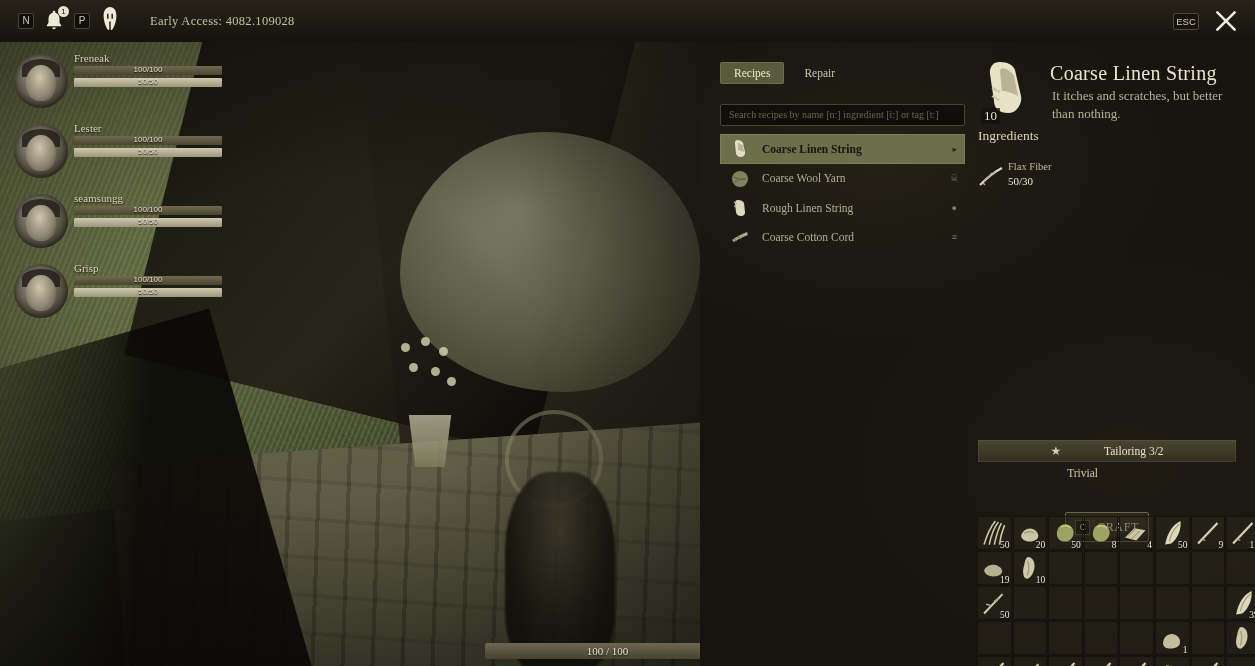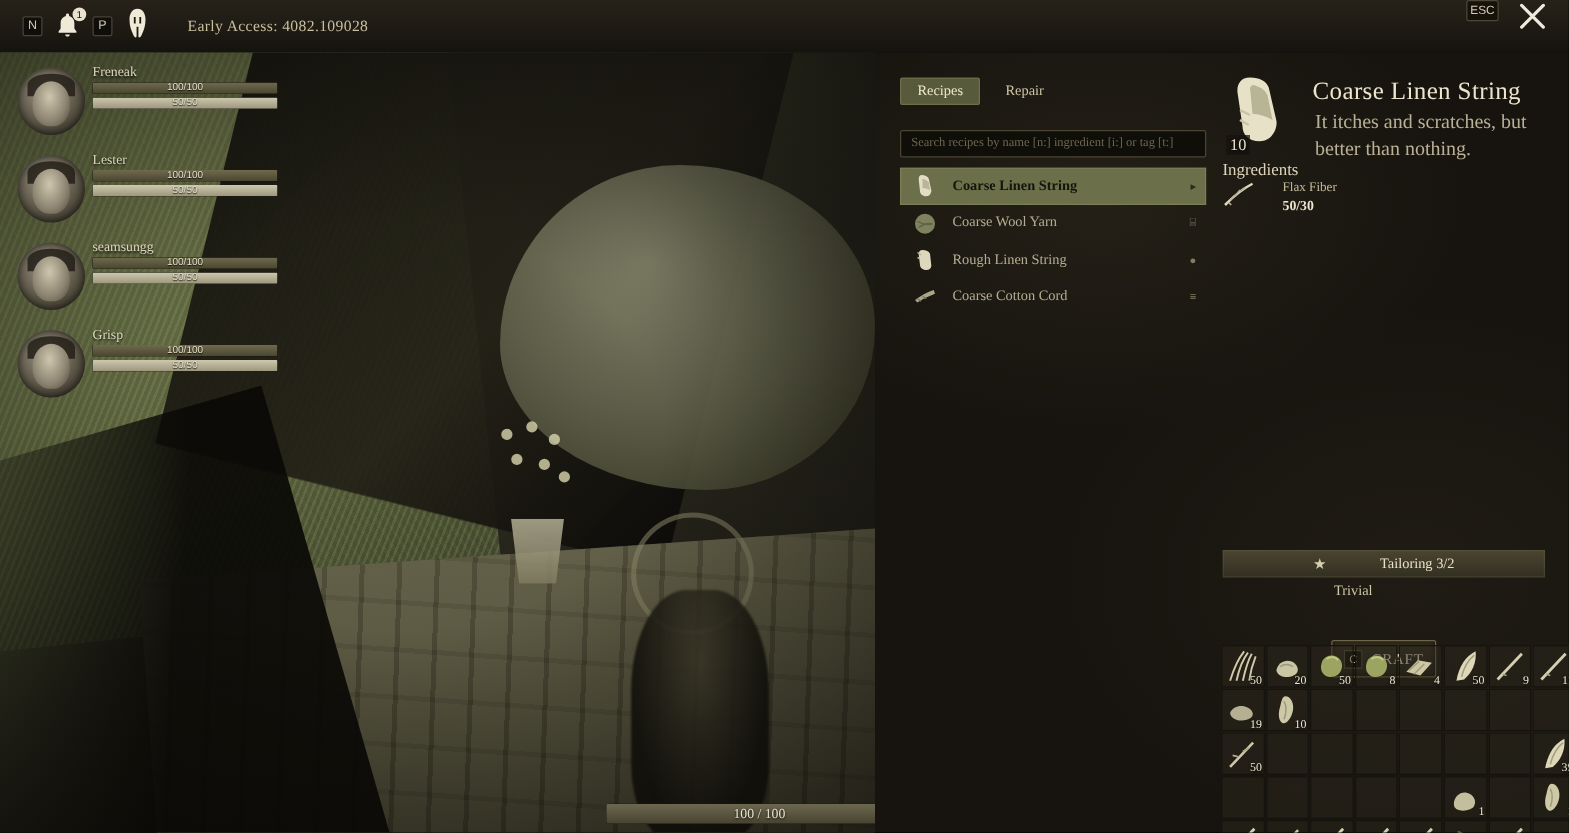--- a/index.html
+++ b/index.html
@@ -40,21 +40,21 @@
     font-size: 8px; font-family: "Liberation Sans", sans-serif;
     display: flex; align-items: center; justify-content: center;
     line-height: 1;
   }
   .ea-text {
     color: #c9bf9f; font-size: 12.5px; letter-spacing: .3px;
     margin-left: 20px;
   }
   .topbar-right {
     position: absolute; right: 16px; top: 0; height: 42px;
-    display: flex; align-items: flex-start; gap: 14px;
+    display: flex; align-items: center; gap: 14px;
   }
   .esc-cap {
     display: inline-flex; align-items: center; justify-content: center;
     width: 26px; height: 17px;
     background: #15120c; border: 1px solid #4e4735;
     color: #d6cdb2; font-size: 9.5px; font-family: "Liberation Sans", sans-serif;
     border-radius: 2px;
   }
   .close-x { width: 26px; height: 26px; color: #efeade; }
 
@@ -250,33 +250,33 @@
     background: rgba(20,18,12,.72);
     color: #ece5cd; font-size: 13px; line-height: 1.1;
     text-shadow: 0 1px 2px rgba(0,0,0,.95);
   }
   .detail-title {
     position: absolute; left: 350px; top: 20px;
     font-size: 20px; color: #ece5cd; letter-spacing: .3px;
   }
   .detail-desc {
     position: absolute; left: 352px; top: 45px; width: 195px;
-    font-size: 16px; color: #b9b096; line-height: 1.35;
+    font-size: 13px; color: #b9b096; line-height: 1.35;
   }
   .ing-head {
     position: absolute; left: 278px; top: 86px;
     font-size: 13.5px; color: #ddd5ba;
   }
   .ing-row {
-    position: absolute; left: 278px; top: 102px;
-    display: flex; align-items: flex-start; gap: 22px;
+    position: absolute; left: 278px; top: 118px;
+    display: flex; align-items: flex-end; gap: 4px;
   }
   .ing-icon { width: 26px; height: 24px; position: relative; }
   .ing-name { font-size: 10.5px; color: #c2b99c; line-height: 1.35; }
-  .ing-qty { font-size: 11px; color: #ece5cd; font-weight: bold; line-height: 1.35; }
+  .ing-qty { font-size: 11px; color: #ece5cd; font-weight: normal; line-height: 1.35; }
 
   
   .skill-bar {
     position: absolute; left: 278px; top: 398px; width: 258px; height: 22px;
     background: linear-gradient(180deg,#4a4531,#332f21);
     display: flex; align-items: center; justify-content: center; gap: 6px;
     box-shadow: inset 0 0 0 1px rgba(120,115,82,.25);
   }
   .skill-star { color: #d6cfae; font-size: 12px; }
   .skill-trivial { color: #cfc7a7; font-size: 11.5px; margin-top: 44px; }

